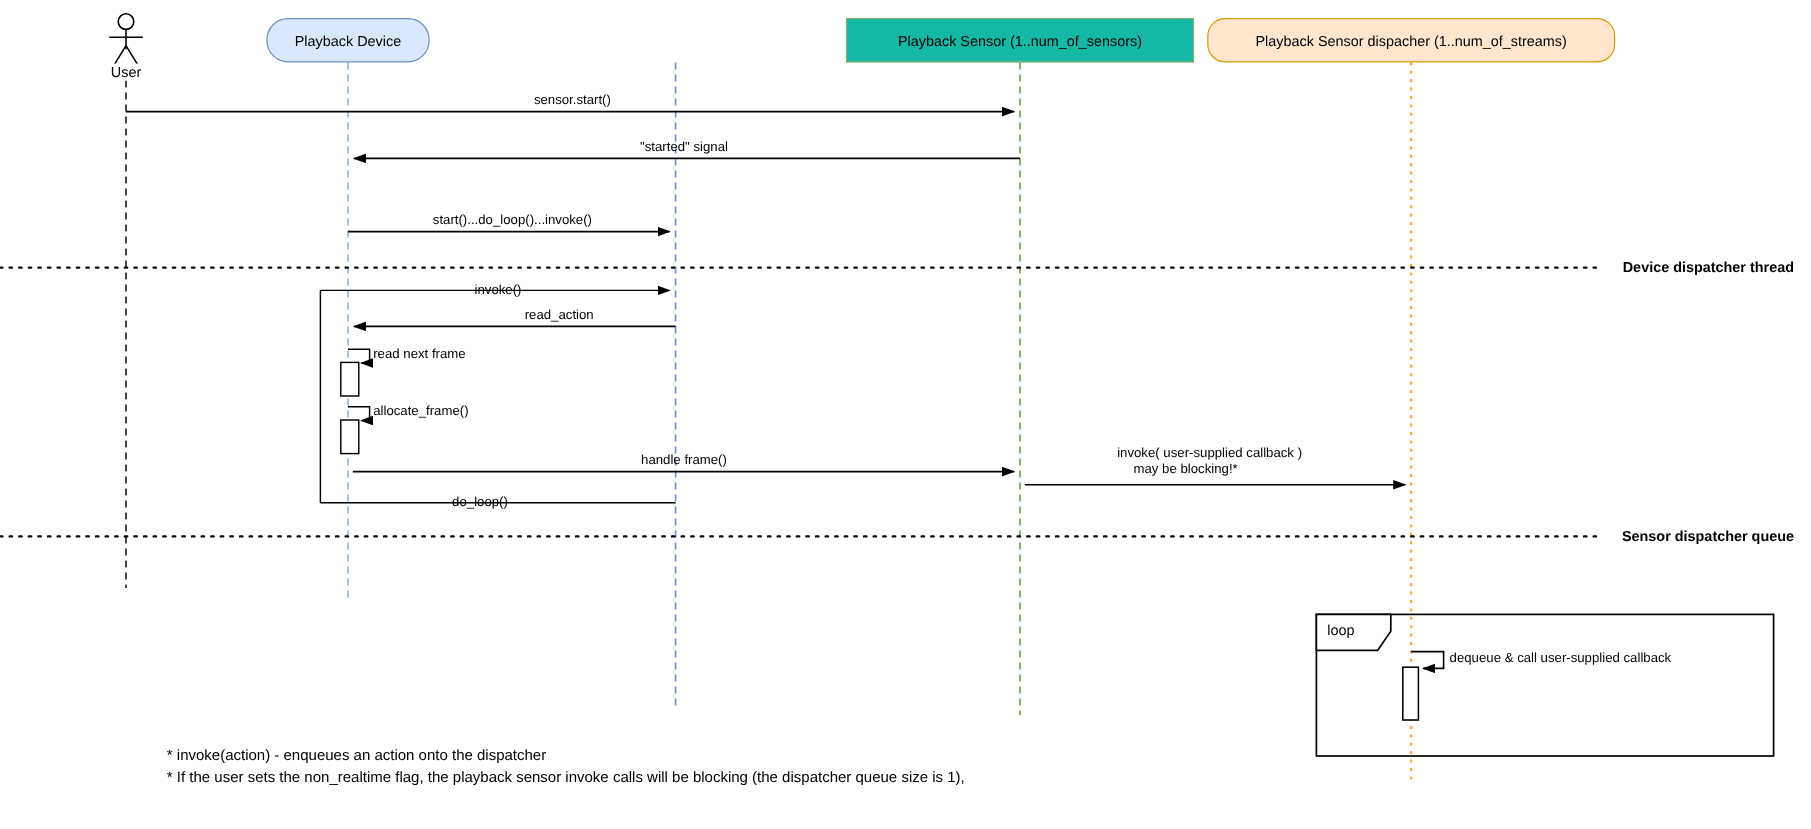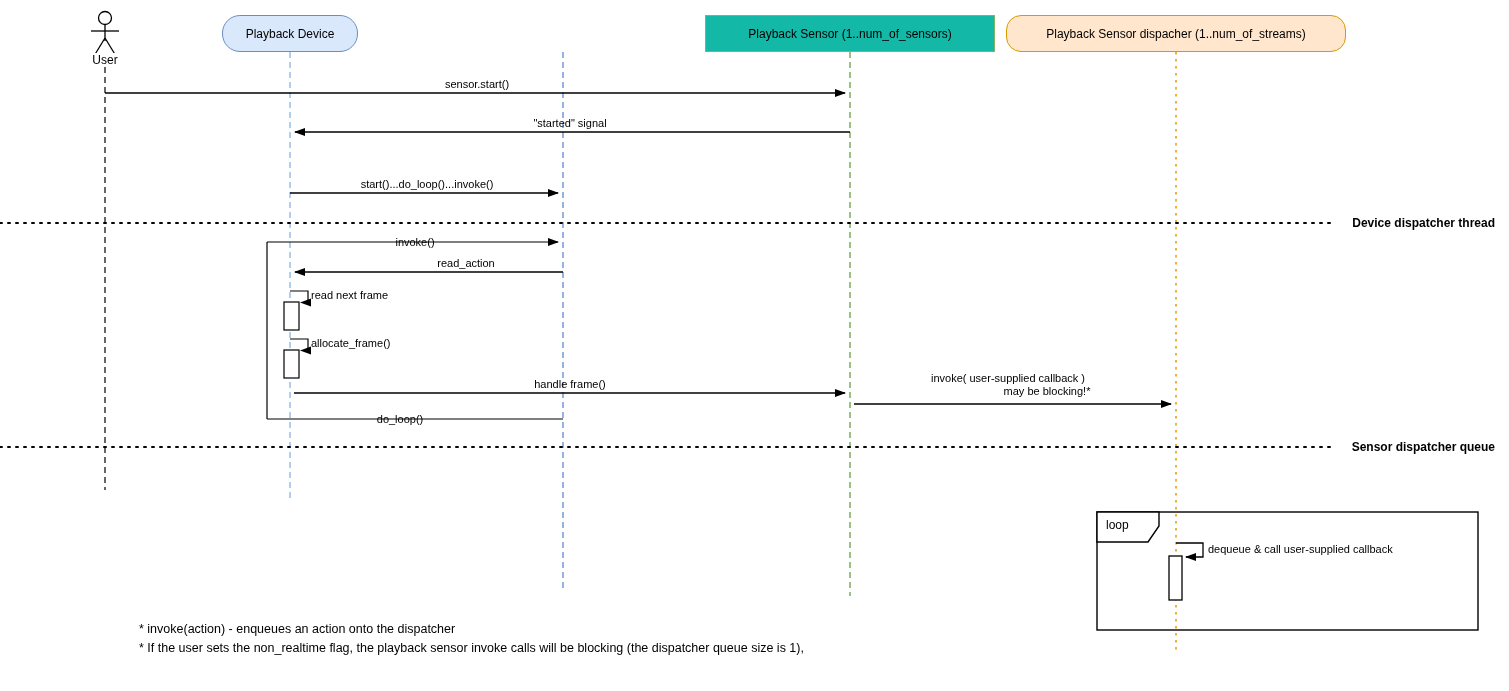--- a/index.html
+++ b/index.html
@@ -119,21 +119,21 @@
 
   <div class="msg-label" style="left:427px; top:257px;margin-left:39px;">read_action</div>
 
   <div class="msg-label-left" style="left:311px; top:289px;">read next frame</div>
 
   <div class="msg-label-left" style="left:311px; top:337px;">allocate_frame()</div>
 
   <div class="msg-label" style="left:570px; top:378px;">handle frame()</div>
 
   <div class="msg-label" style="left:1008px; top:372px;">invoke( user-supplied callback )</div>
-  <div class="msg-label" style="left:1032px; top:385px;padding-left:30px;">may be blocking!*</div>
+  <div class="msg-label" style="left:973px; top:385px;padding-left:30px;">may be blocking!*</div>
 
   <div class="msg-label" style="left:400px; top:413px;">do_loop()</div>
 
   <div class="thread-label" style="top:216px;">Device dispatcher thread</div>
   <div class="thread-label" style="top:440px;">Sensor dispatcher queue</div>
 
   <div class="loop-tag">loop</div>
   <div class="msg-label-left" style="left:1208px; top:543px;">dequeue &amp; call user-supplied callback</div>
 
   <div class="footnotes">

